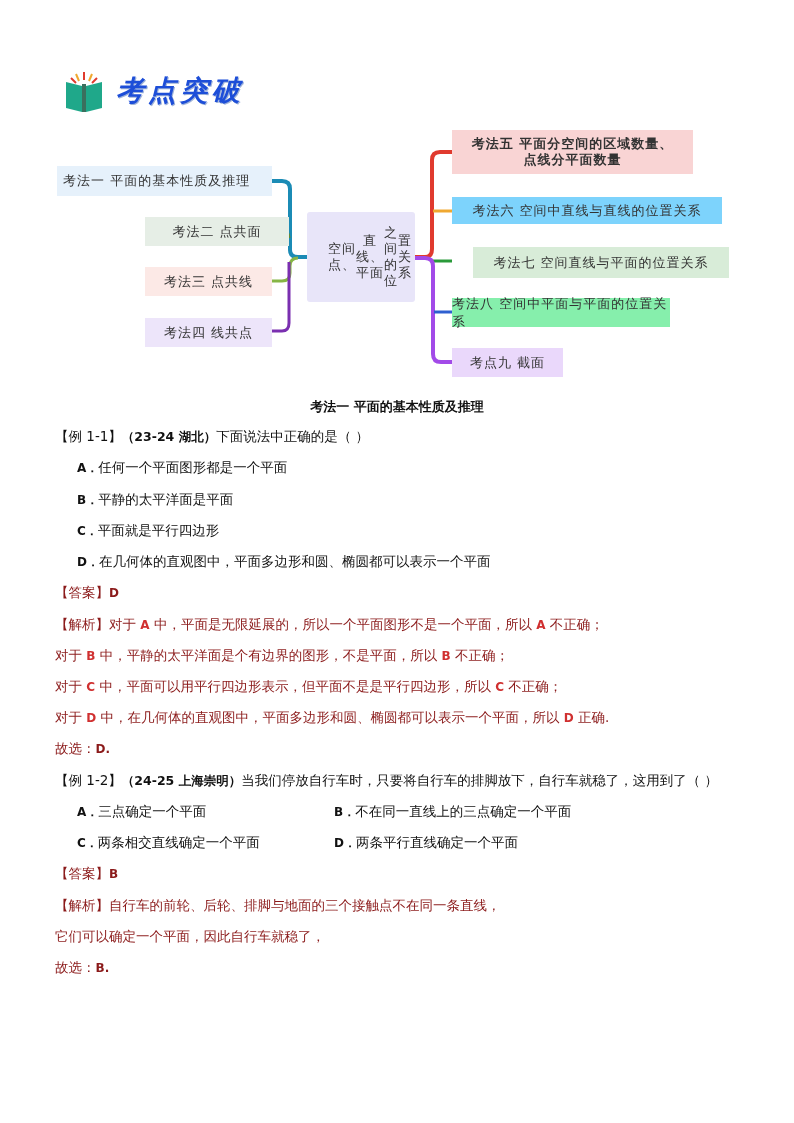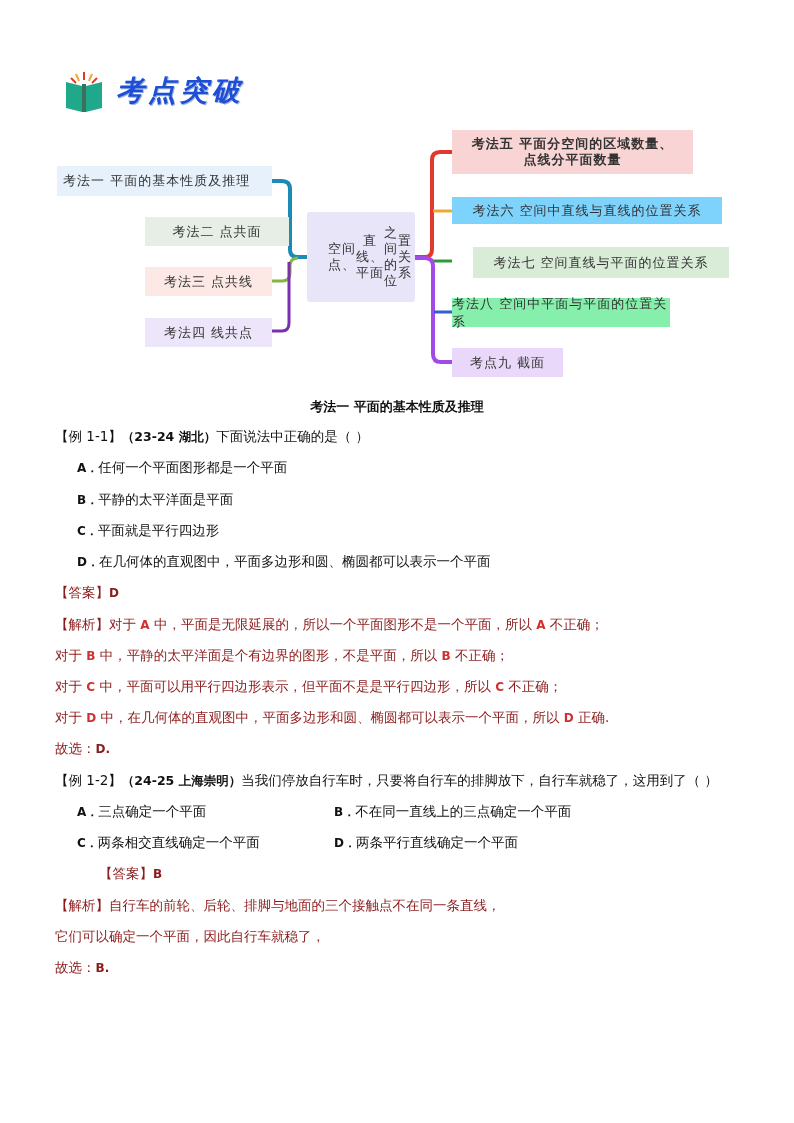--- a/index.html
+++ b/index.html
@@ -128,21 +128,21 @@
 </div>
 <div class="opt" style="left:334px;top:803px;">
   <span class="k">B．</span><span>不在同一直线上的三点确定一个平面</span>
 </div>
 <div class="opt" style="left:77px;top:834px;">
   <span class="k">C．</span><span>两条相交直线确定一个平面</span>
 </div>
 <div class="opt" style="left:334px;top:834px;">
   <span class="k">D．</span><span>两条平行直线确定一个平面</span>
 </div>
-<div class="line red" style="top:865px;margin-left:44px;">
+<div class="line red" style="top:865px;">
   <span>【答案】</span><span class="bold-letter">B</span>
 </div>
 <div class="line red" style="top:897px;">
   <span>【解析】</span><span>自行车的前轮、后轮、排脚与地面的三个接触点不在同一条直线，</span>
 </div>
 <div class="line red" style="top:928px;">
   <span>它们可以确定一个平面，因此自行车就稳了，</span>
 </div>
 <div class="line red" style="top:959px;">
   <span>故选：</span><span class="bold-letter">B.</span>

